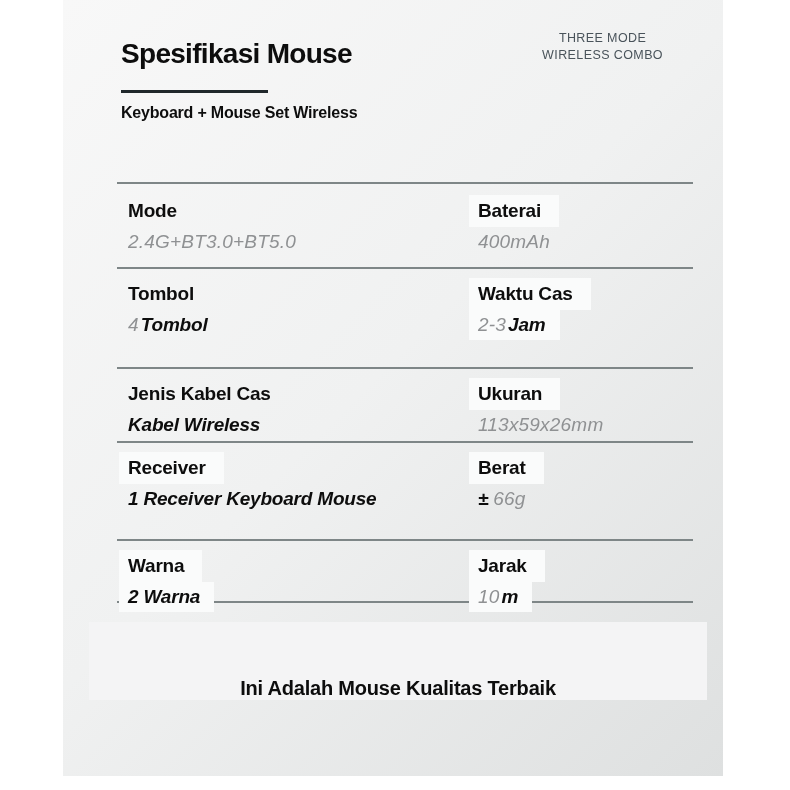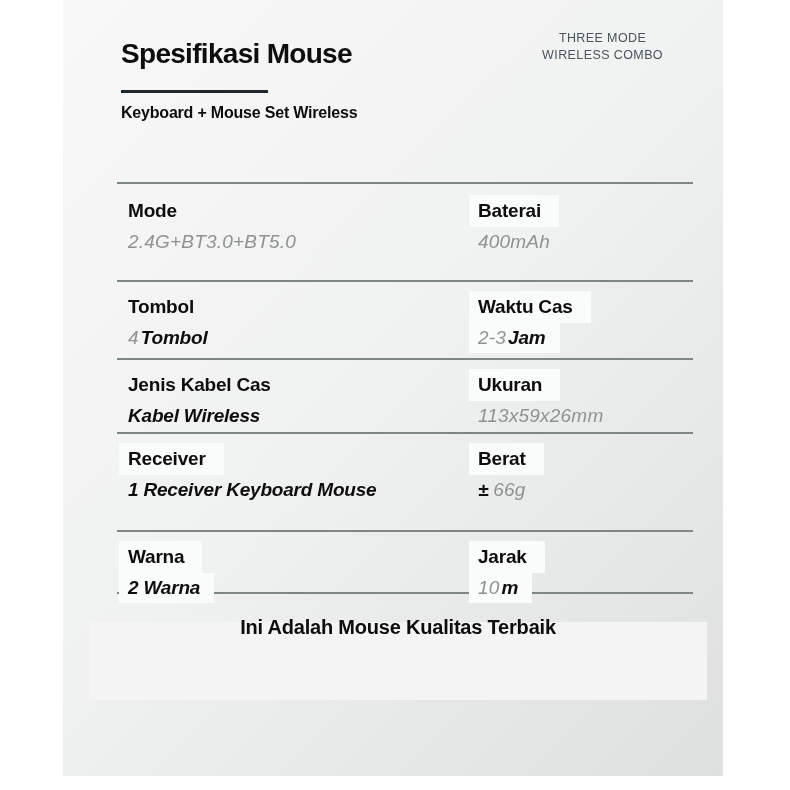--- a/index.html
+++ b/index.html
@@ -53,22 +53,22 @@
   .spec-table {
     position: absolute; left: 54px; top: 182px; width: 576px;
   }
   .spec-row {
     border-top: 2px solid var(--divider);
     display: grid;
     grid-template-columns: 350px 1fr;
     padding: 15px 0 0 11px;
     height: 80px;
   }
-  .spec-row:nth-child(1) { height: 98px; padding-top: 17px; }
-  .spec-row:nth-child(2) { height: 78px; }
+  .spec-row:nth-child(1) { height: 85px; padding-top: 17px; }
+  .spec-row:nth-child(2) { height: 100px; }
   .spec-row:nth-child(3) { height: 74px; }
   .spec-row:nth-child(4) { height: 98px; }
   .spec-row:nth-child(5) { height: 64px; border-bottom: 2px solid var(--divider); }
   .spec-label {
     font-size: 19px; font-weight: bold; letter-spacing: -0.2px;
     line-height: 20px; margin-bottom: 11px; color: var(--ink);
     white-space: nowrap;
   }
   .spec-value {
     font-size: 19px; line-height: 20px; letter-spacing: 0.2px;
@@ -81,21 +81,21 @@
   .hl {
     background: var(--highlight);
     display: inline-block;
     padding: 6px 18px 6px 9px;
     margin: -6px 0 -6px -9px;
   }
   .hl-val { padding: 5px 14px 5px 9px; margin: -5px 0 -5px -9px; }
   .footer-box {
     position: absolute; left: 26px; top: 622px; width: 618px; height: 78px;
     background: var(--footer_bg);
-    display: flex; align-items: flex-start; justify-content: center;
+    display: flex; align-items: flex-end; justify-content: center;
   }
   .footer-text {
     font-size: 20px; font-weight: bold; letter-spacing: -0.2px;
     color: var(--ink); margin-top: -6px; white-space: nowrap;
   }
 </style>
 </head>
 <body>
 
 <div class="page">

